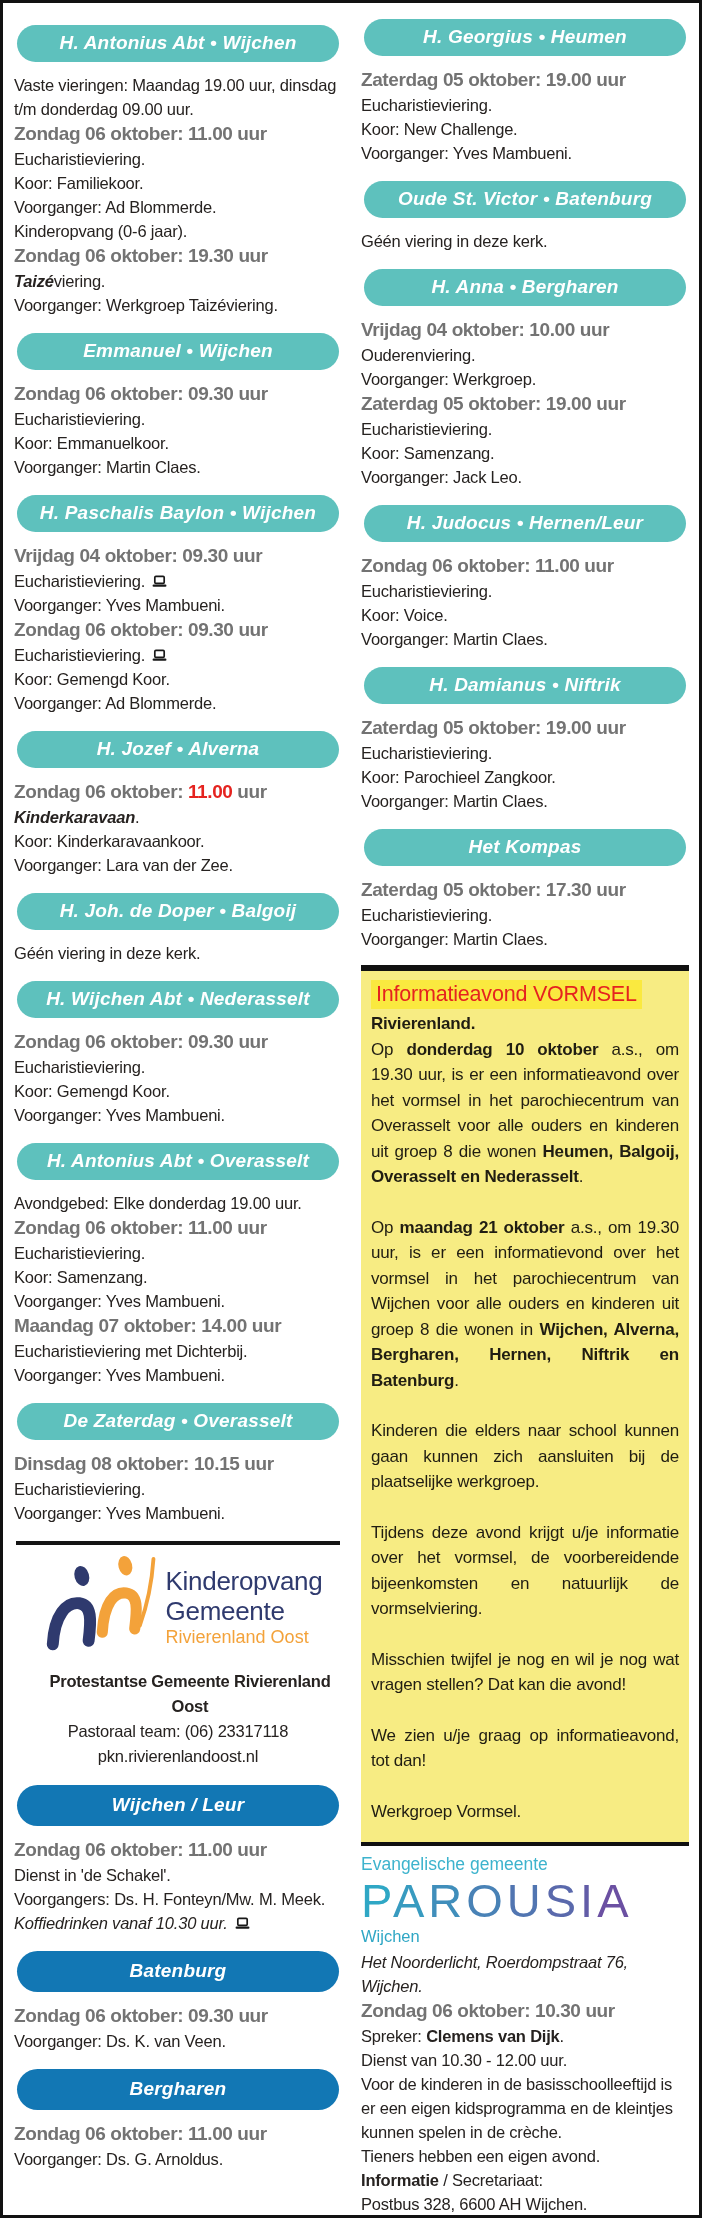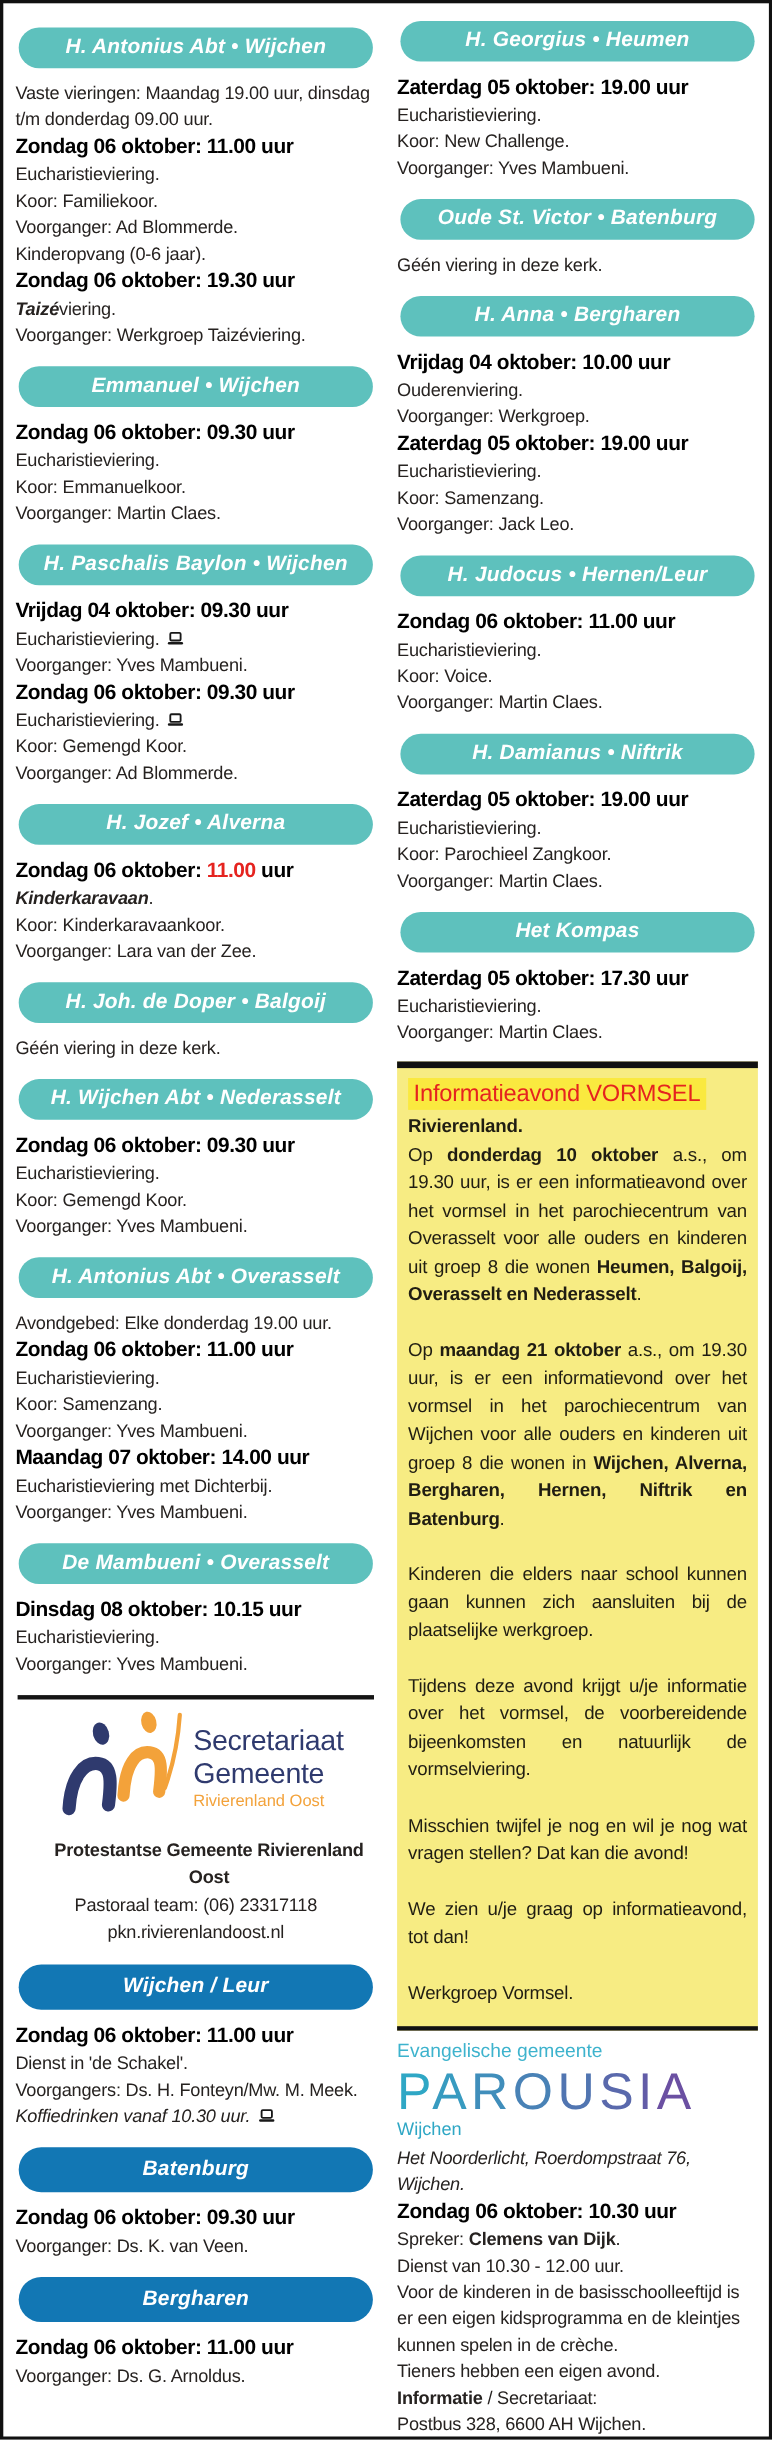--- a/index.html
+++ b/index.html
@@ -28,33 +28,33 @@
   .pill-text {
     color:#fff; font-weight:700; font-style:italic;
     font-size:19px; letter-spacing:.2px;
   }
 
   .line { font-size:16.5px; line-height:24px; letter-spacing:-0.2px; }
   .s-n  { font-weight:400; }
   .s-b  { font-weight:700; }
   .s-i  { font-style:italic; }
   .s-bi { font-weight:700; font-style:italic; }
-  .s-d  { font-weight:700; font-size:19px; line-height:26px; color:#000000; letter-spacing:-0.4px; }
+  .s-d  { font-weight:700; font-size:19px; line-height:26px; color:#737373; letter-spacing:-0.4px; }
   .s-r  { font-weight:700; font-size:19px; line-height:26px; color:var(--red,#e5231f); letter-spacing:-0.4px; }
   .icon { display:inline-block; margin-left:7px; }
   .icon svg { vertical-align:-1px; }
 
   .hrule { height:4px; background:#151515; margin:16px 2px 6px; }
 
   
   .pgro { margin:4px 0 0; text-align:center; }
   .pgro-top { display:flex; align-items:center; justify-content:center; gap:4px; margin:2px 0 6px; }
   .pgro-word { text-align:left; }
   .pgro-l1, .pgro-l2 { color:var(--navy,#2f3a6e); font-size:26px; line-height:30px; letter-spacing:-0.3px; }
-  .pgro-l3 { color:var(--orange,#f3a23a); font-size:15px; line-height:22px; }
+  .pgro-l3 { color:var(--orange,#f3a23a); font-size:18px; line-height:22px; }
   .pgro-contact .line { text-align:center; line-height:25px; }
   .pgro-contact .line:first-child { font-weight:700;margin-left:24px; }
 
   
   .notice {
     background:var(--notice-bg,#f7ec83);
     border-top:6px solid #111;
     border-bottom:4px solid #111;
     padding:7px 10px 4px;
     margin:14px 0 6px;
@@ -145,37 +145,37 @@
         <div class="line"><span class="s-n">Avondgebed: Elke donderdag 19.00 uur.</span></div>
         <div class="line"><span class="s-d">Zondag 06 oktober: 11.00 uur</span></div>
         <div class="line"><span class="s-n">Eucharistieviering.</span></div>
         <div class="line"><span class="s-n">Koor: Samenzang.</span></div>
         <div class="line"><span class="s-n">Voorganger: Yves Mambueni.</span></div>
         <div class="line"><span class="s-d">Maandag 07 oktober: 14.00 uur</span></div>
         <div class="line"><span class="s-n">Eucharistieviering met Dichterbij.</span></div>
         <div class="line"><span class="s-n">Voorganger: Yves Mambueni.</span></div>
       </section>
       <section class="section">
-        <div class="pill pill-teal"><span class="pill-text">De Mambueni • Overasselt</span></div>
+        <div class="pill pill-teal"><span class="pill-text">De Zaterdag • Overasselt</span></div>
         <div class="line"><span class="s-d">Dinsdag 08 oktober: 10.15 uur</span></div>
         <div class="line"><span class="s-n">Eucharistieviering.</span></div>
         <div class="line"><span class="s-n">Voorganger: Yves Mambueni.</span></div>
       </section>
       <div class="hrule"></div>
       <div class="pgro">
         <div class="pgro-top">
           <span class="pgro-logo"><svg width="128" height="108" viewBox="0 0 150 120">
               <ellipse cx="56" cy="26" rx="8.5" ry="12" fill="var(--navy)" transform="rotate(-16 56 26)"></ellipse>
               <path d="M22 106 C24 72 38 56 53 58 C68 60 67 78 64 102" stroke="var(--navy)" stroke-width="14" fill="none" stroke-linecap="round"></path>
               <ellipse cx="107" cy="14" rx="8" ry="11.5" fill="var(--orange)" transform="rotate(-14 107 14)"></ellipse>
               <path d="M80 92 C82 58 94 44 108 46 C122 48 121 64 118 88" stroke="var(--orange)" stroke-width="13" fill="none" stroke-linecap="round"></path>
               <path d="M140 6 C138 36 132 62 124 84" stroke="var(--orange)" stroke-width="4.5" fill="none" stroke-linecap="round"></path>
             </svg></span>
           <div class="pgro-word">
-            <div class="pgro-l1">Secretariaat</div>
+            <div class="pgro-l1">Kinderopvang</div>
             <div class="pgro-l2">Gemeente</div>
             <div class="pgro-l3">Rivierenland Oost</div>
           </div>
         </div>
         <div class="pgro-contact">
           <div class="line">Protestantse Gemeente Rivierenland Oost</div>
           <div class="line">Pastoraal team: (06) 23317118</div>
           <div class="line">pkn.rivierenlandoost.nl</div>
         </div>
       </div>

